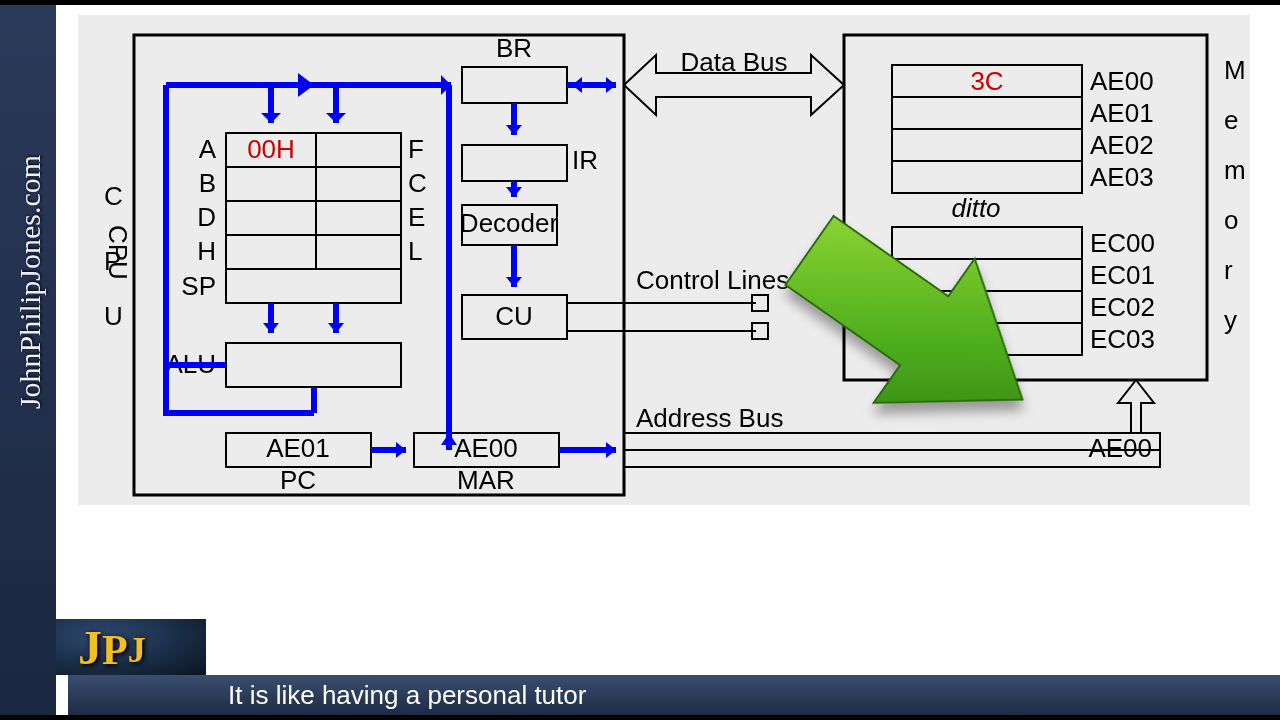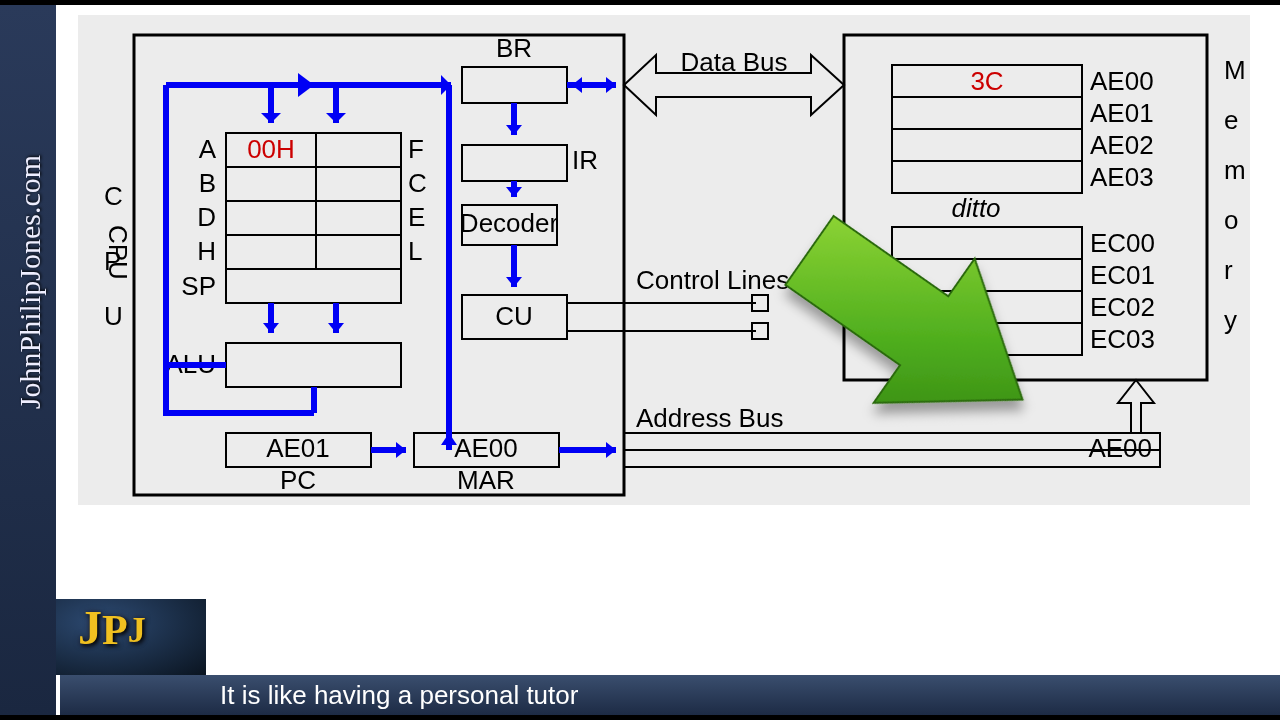--- a/index.html
+++ b/index.html
@@ -51,36 +51,36 @@
   .diagram {
     position: absolute;
     left: 0; top: 0;
     width: 1224px;
     height: 510px;
     pointer-events: none;
   }
   .logo-box {
     position: absolute;
     left: 0; bottom: 40px;
-    width: 150px; height: 76px;
+    width: 150px; height: 56px;
     background: radial-gradient(ellipse at 30% 30%, #2d4a72 0%, #0a1420 100%);
   }
   .logo-text {
     font-family: Georgia, serif;
     font-size: 48px;
     font-weight: bold;
     color: #f0c020;
     text-shadow: 2px 2px 4px #000, 0 0 6px #223;
     padding-left: 22px;
     line-height: 58px;
   }
   .logo-text .j2 { font-size: 36px; vertical-align: 2px; }
   .caption-bar {
     position: absolute;
-    left: 4px; right: 0; bottom: 0;
+    left: 12px; right: 0; bottom: 0;
     height: 40px;
     background: linear-gradient(180deg, #3a4e6e 0%, #1d2b45 100%);
     color: #fff;
     font-size: 26px;
     font-family: Verdana, sans-serif;
     display: flex;
     justify-content: space-between;
     align-items: center;
     padding: 0 22px 0 160px;
   }

